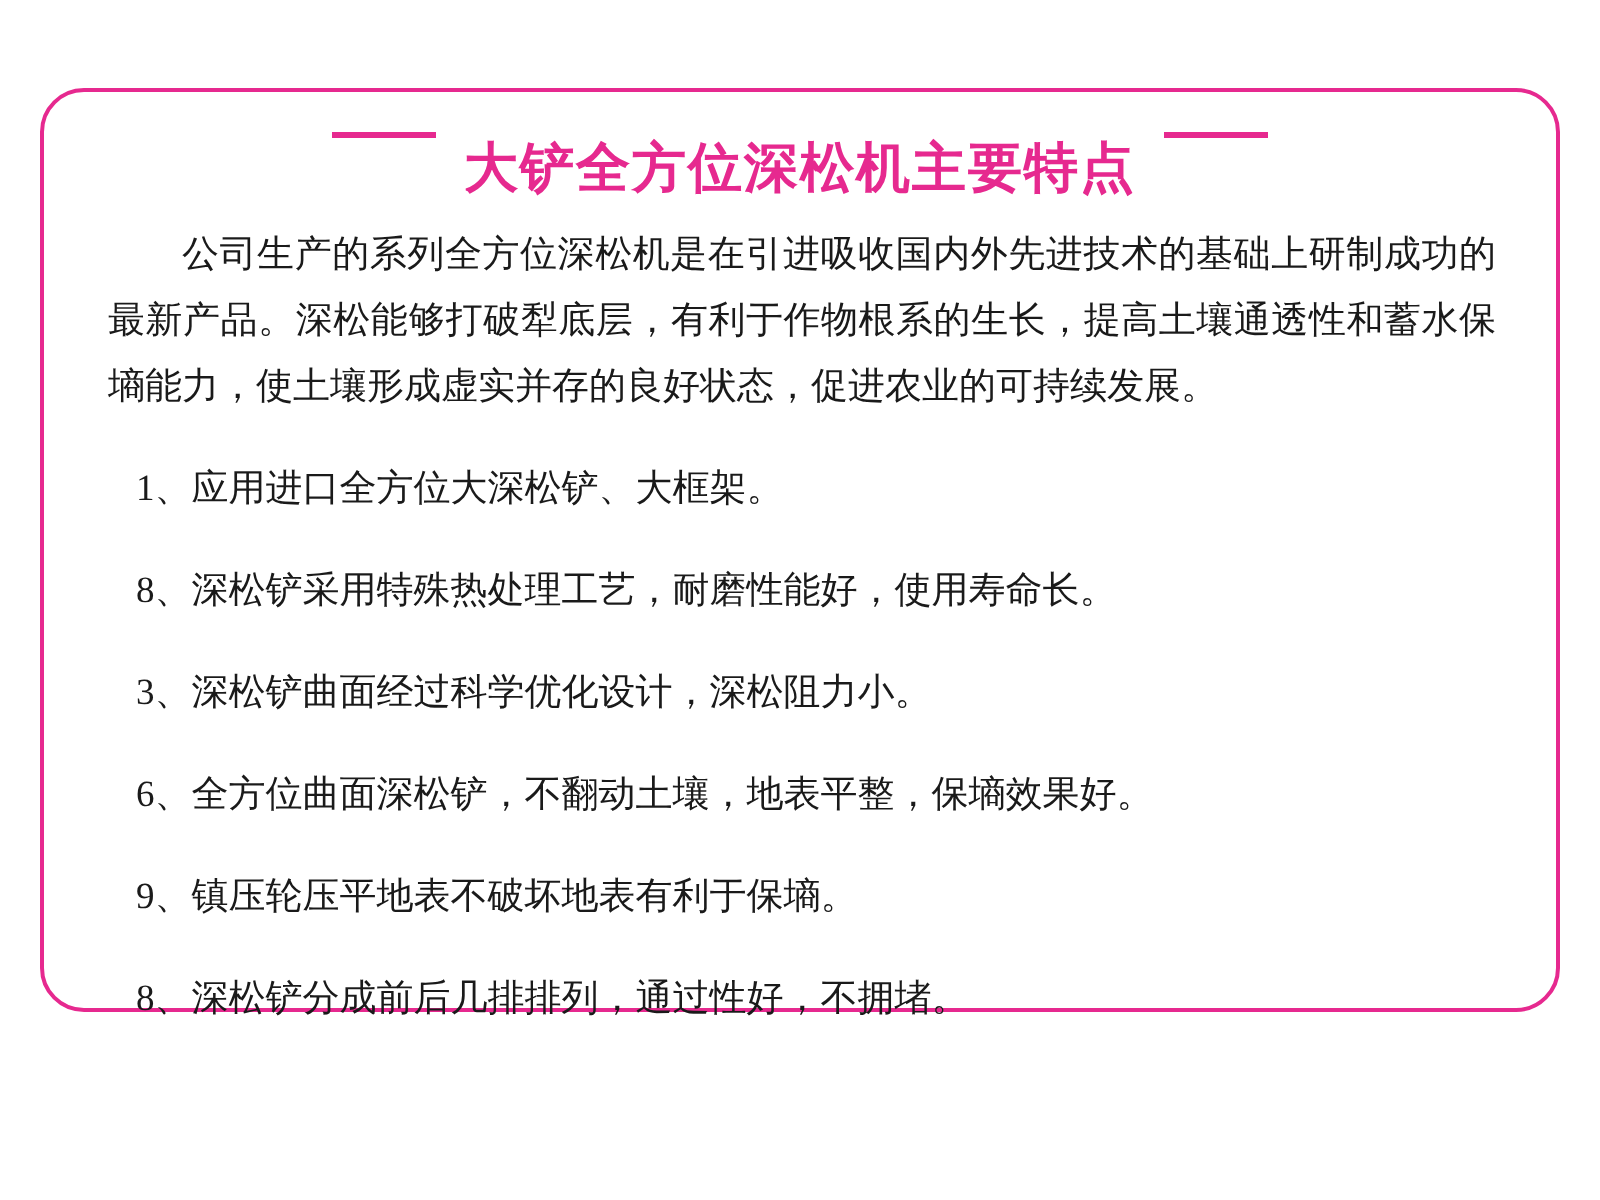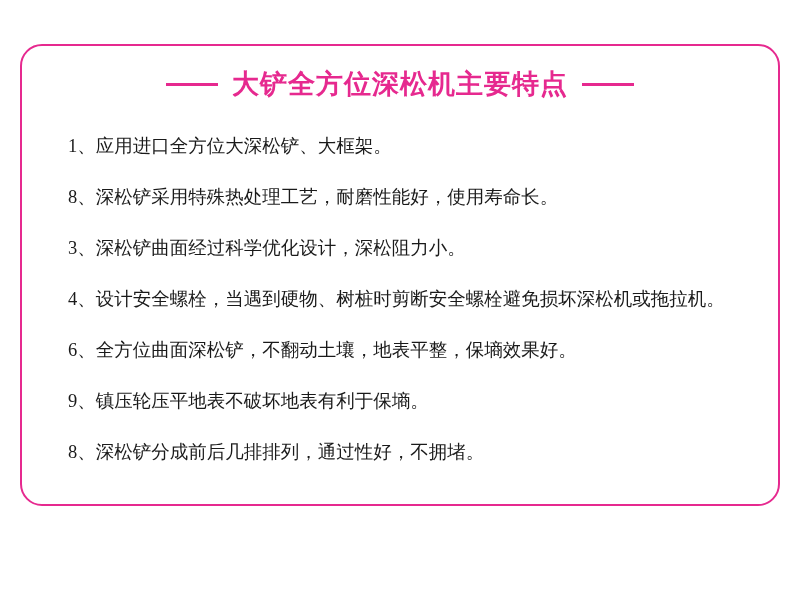--- a/index.html
+++ b/index.html
@@ -29,21 +29,21 @@
     border: 2px solid #e6298f;
     border-radius: 22px;
     background: #ffffff;
   }
   .title-row {
     position: absolute;
     left: 0;
     top: 20px;
     width: 100%;
     display: flex;
-    align-items: center;
+    align-items: flex-start;
     justify-content: center;
     gap: 14px;
   }
   .title-rule {
     height: 3px;
     width: 52px;
     background: #e6298f;
   }
   .title-text {
     font-size: 27px;
@@ -87,26 +87,26 @@
 <div class="page">
   <div class="card">
 
     <div class="title-row">
       <span class="title-rule"></span>
       <span class="title-text">大铲全方位深松机主要特点</span>
       <span class="title-rule"></span>
     </div>
 
     <div class="body-wrap">
+      <p class="intro">公司生产的系列全方位深松机是在引进吸收国内外先进技术的基础上研制成功的最新产品。深松能够打破犁底层，有利于作物根系的生长，提高土壤通透性和蓄水保墒能力，使土壤形成虚实并存的良好状态，促进农业的可持续发展。</p>
 
       <ul class="list">
         <li>1、应用进口全方位大深松铲、大框架。</li>
         <li>8、深松铲采用特殊热处理工艺，耐磨性能好，使用寿命长。</li>
         <li>3、深松铲曲面经过科学优化设计，深松阻力小。</li>
-        <li>4、设计安全螺栓，当遇到硬物、树桩时剪断安全螺栓避免损坏深松机或拖拉机。</li>
         <li>6、全方位曲面深松铲，不翻动土壤，地表平整，保墒效果好。</li>
         <li>9、镇压轮压平地表不破坏地表有利于保墒。</li>
         <li>8、深松铲分成前后几排排列，通过性好，不拥堵。</li>
       </ul>
     </div>
 
   </div>
 </div>
 
 </body></html>

